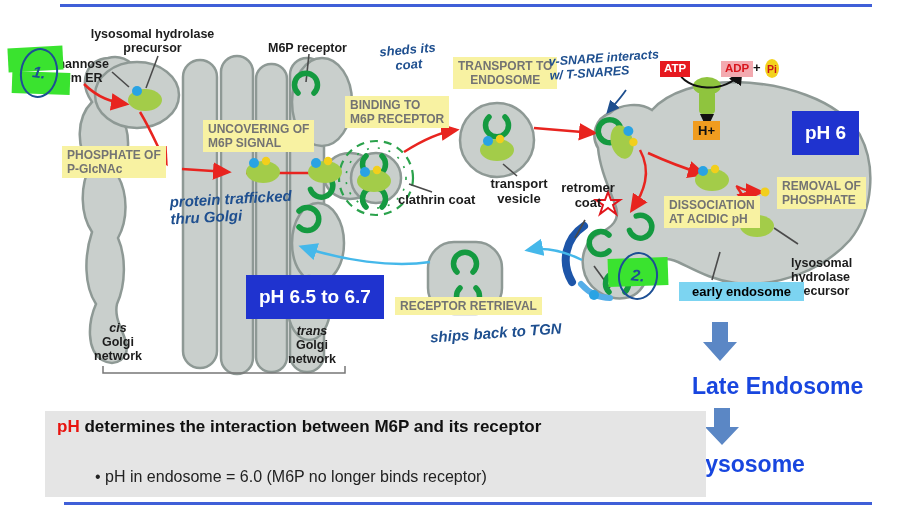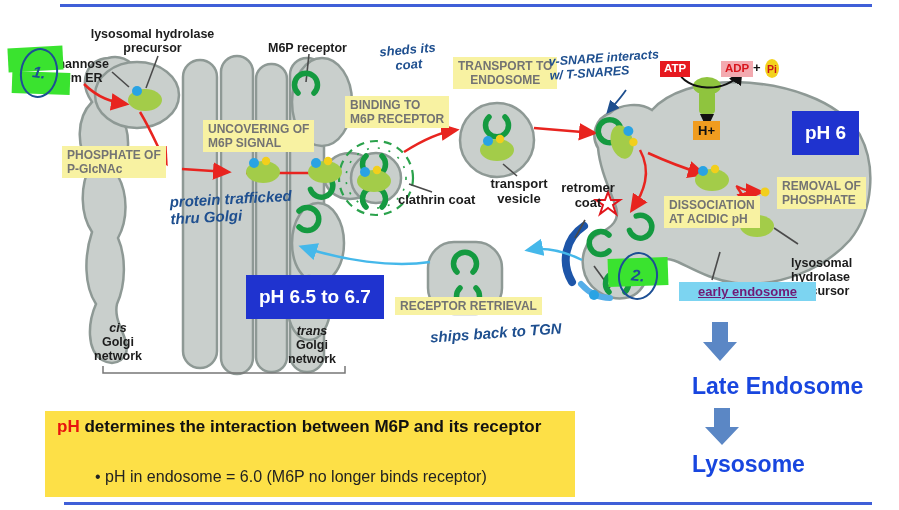--- a/index.html
+++ b/index.html
@@ -5,30 +5,30 @@
   html,body{margin:0;padding:0;background:#fff;}
   #stage{position:relative;width:899px;height:510px;background:#ffffff;overflow:hidden;
          font-family:"Liberation Sans","DejaVu Sans",sans-serif;}
   .rule{position:absolute;height:3px;background:#3f5fd8;}
   svg{position:absolute;left:0;top:0;z-index:1;}
   .ov{position:absolute;z-index:2;white-space:pre-line;}
   .lbl{font-weight:bold;color:#1c1c1c;font-size:12.5px;line-height:1.12;}
   .ctr{text-align:center;}
   .step{font-weight:bold;color:#737373;font-size:12px;line-height:1.18;background:#f8f2a2;
         padding:2px 5px;}
-  .cyanlbl{font-weight:bold;color:#701a75;font-size:13px;background:#7cd4f1;padding:2px 19px;white-space:nowrap;text-decoration:underline;}
+  .cyanlbl{font-weight:bold;color:#000000;font-size:13px;background:#7cd4f1;padding:2px 13px;white-space:nowrap;}
   .phbox{background:#1f33cf;color:#ffffff;font-weight:bold;font-size:19px;padding:11px 13px;white-space:nowrap;}
   .mol{font-weight:bold;font-size:11.5px;padding:2px 4px;line-height:1;}
   .hand{color:#1e4f8f;font-style:italic;font-size:13px;line-height:1.15;font-weight:bold;}
   .flowlbl{color:#1846df;font-weight:bold;font-size:23px;white-space:nowrap;}
   .hl{position:absolute;background:#3ae32f;z-index:2;}
   .circnum{position:absolute;z-index:3;border:2.5px solid #1c4f94;border-radius:50%;
            color:#1c4f94;font-weight:bold;font-size:16px;display:flex;align-items:center;
            justify-content:center;font-style:italic;}
-  #summary{position:absolute;left:45px;top:411px;width:530px;height:86px;background:#fde047;z-index:2;}
+  #summary{position:absolute;left:45px;top:411px;width:661px;height:86px;background:#e5e5e5;z-index:2;}
   #summary .title{position:absolute;left:12px;top:6px;font-size:17px;font-weight:bold;color:#111;white-space:nowrap;}
   #summary .title .red{color:#e8130e;}
   .bullet{position:absolute;font-size:16px;color:#222;white-space:nowrap;}
   .bullet::before{content:"• ";}
   .itl{font-style:italic;}
 </style>
 </head>
 <body>
 
 <div id="stage">

